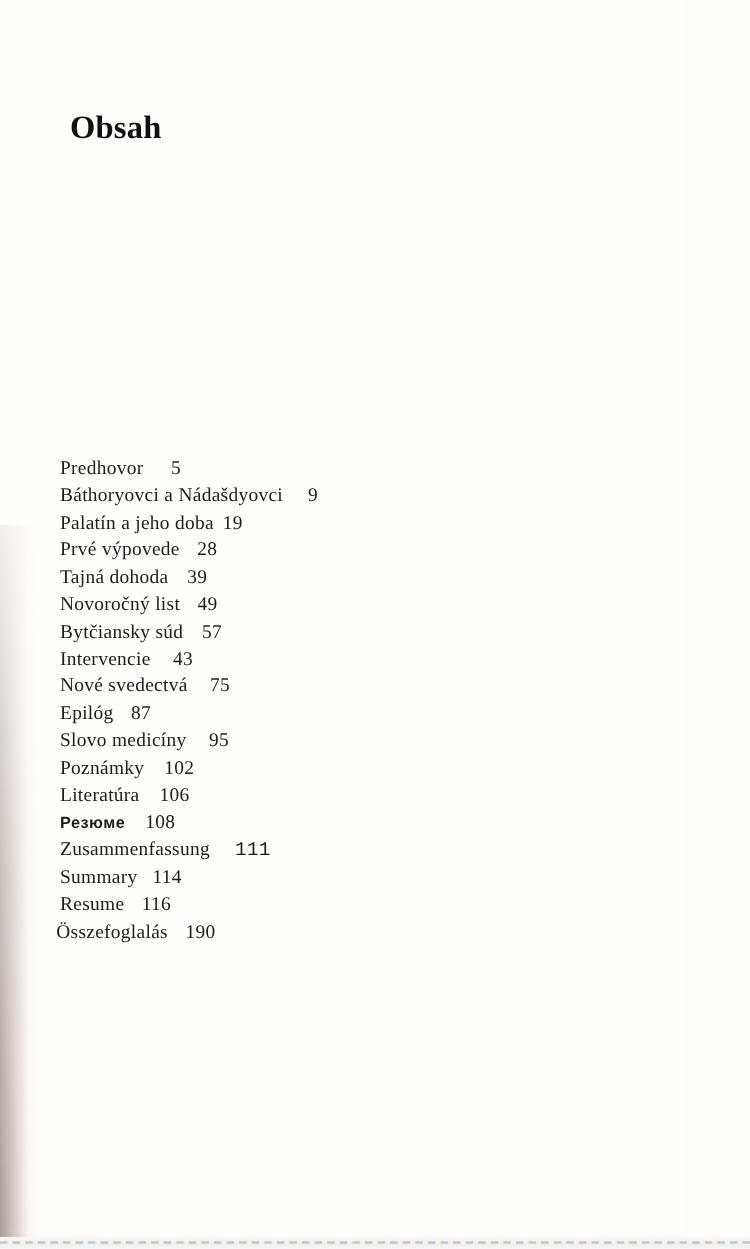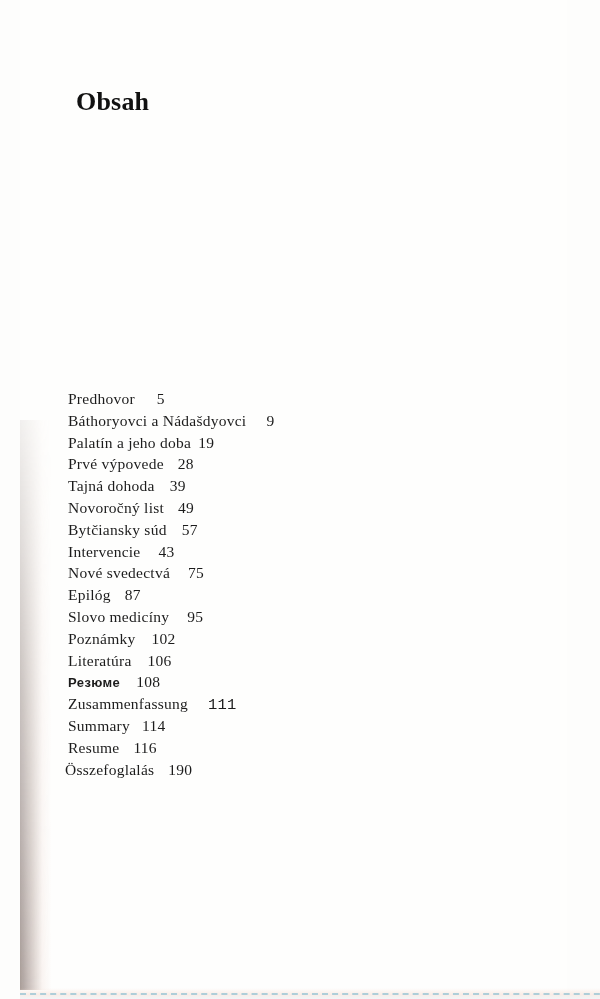--- a/index.html
+++ b/index.html
@@ -14,21 +14,20 @@
       background: #fdfdfc;
       font-family: "Liberation Serif", "DejaVu Serif", serif;
       color: #1a1a1a;
     }
     .page {
       position: absolute;
       left: 0; top: 0;
       width: 547px;
       height: 999px;
       background: #fefefd;
-      margin-left: 20px;
     }
     .gutter-shadow {
       position: absolute;
       left: 0; top: 0;
       width: 34px;
       height: 999px;
       background:
         linear-gradient(to right,
           rgba(100,80,72,0.0) 0%,
           rgba(255,255,255,0) 100%);
@@ -78,21 +77,21 @@
       margin: 0;
       font-size: 26px;
       font-weight: bold;
       letter-spacing: 0.2px;
       color: #111;
       line-height: 32px;
     }
     .toc {
       position: absolute;
       left: 48px;
-      top: 388px;
+      top: 364px;
       margin: 0;
       padding: 0;
       list-style: none;
       font-size: 15.5px;
       line-height: 21.8px;
       color: #1c1c1c;
       letter-spacing: 0.25px;
     }
     .toc li {
       white-space: nowrap;

